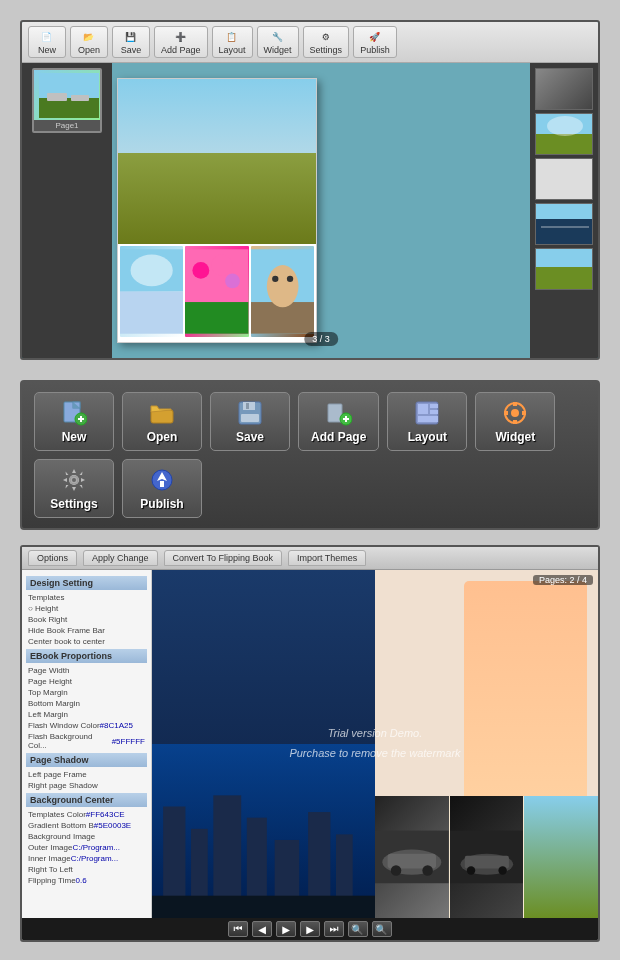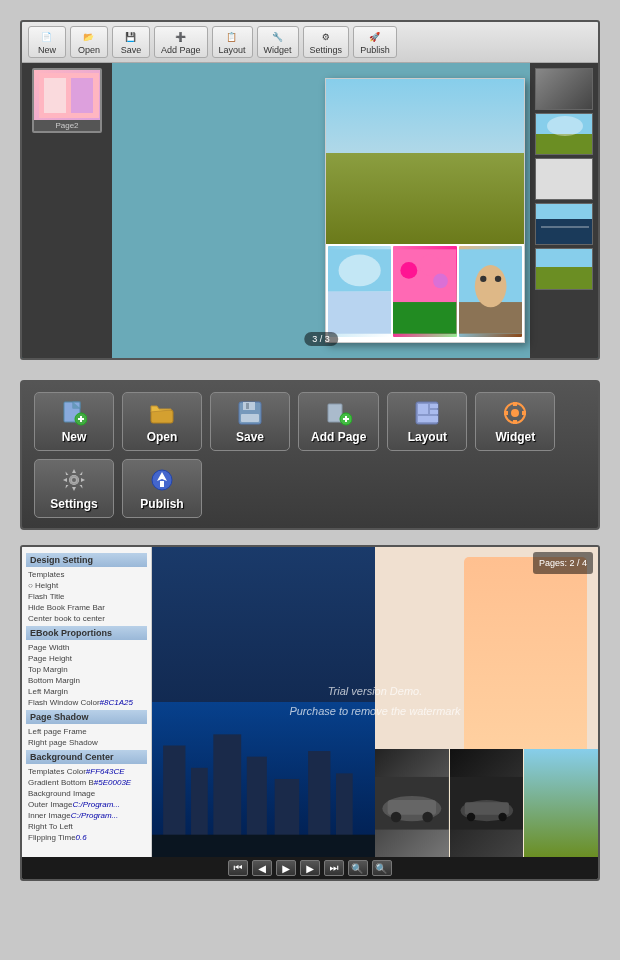--- a/index.html
+++ b/index.html
@@ -103,21 +103,21 @@
       font-size: 8px;
       padding: 1px 2px;
       text-align: center;
     }
 
     .app-canvas {
       flex: 1;
       background: #6aaab8;
       display: flex;
       align-items: center;
-      justify-content: flex-end;
+      justify-content: flex-start;
       padding: 5px;
       position: relative;
     }
 
     .book-page {
       background: white;
       width: 200px;
       height: 265px;
       border: 1px solid #ccc;
       box-shadow: 3px 3px 8px rgba(0,0,0,0.4);
@@ -273,21 +273,21 @@
       font-size: 9px;
       cursor: pointer;
       color: #333;
       display: flex;
       align-items: center;
       gap: 3px;
     }
 
     .settings-main {
       display: flex;
-      height: 310px;
+      height: 348px;
     }
 
     .settings-panel {
       width: 130px;
       background: #f5f5f5;
       border-right: 1px solid #ccc;
       overflow: hidden;
       padding: 4px;
     }
 
@@ -305,21 +305,20 @@
       justify-content: flex-start;
       align-items: center;
       padding: 1px 2px;
       font-size: 8px;
       color: #444;
     }
 
     .settings-value {
       color: #0000aa;
       font-size: 8px;
-      font-style: italic;
     }
 
     .settings-preview {
       flex: 1;
       background: #1a3a5a;
       position: relative;
       overflow: hidden;
     }
 
     .preview-watermark {
@@ -419,28 +418,29 @@
     <div class="toolbar-btn-small">
       <div class="icon-box">🚀</div>
       <span>Publish</span>
     </div>
   </div>
 
   <div class="app-main">
 
     <div class="app-sidebar-left">
       <div class="thumb">
-        <div class="thumb-img thumb-pink">
+        <div class="thumb-img thumb-car">
           <svg width="60" height="45" viewBox="0 0 60 45">
-            <rect width="60" height="45" fill="#FFB6C1"></rect>
-            <rect x="5" y="5" width="22" height="35" fill="#FADADD"></rect>
-            <rect x="32" y="5" width="22" height="35" fill="#DDA0DD"></rect>
+            <rect width="60" height="25" fill="#87CEEB"></rect>
+            <rect y="25" width="60" height="20" fill="#4a7a20"></rect>
+            <rect x="8" y="20" width="20" height="8" fill="#c0c0c0" rx="1"></rect>
+            <rect x="32" y="22" width="18" height="6" fill="#c0c0c0" rx="1"></rect>
           </svg>
         </div>
-        <div class="thumb-label">Page2</div>
+        <div class="thumb-label">Page1</div>
       </div>
     </div>
 
     <div class="app-canvas">
       <div class="book-page">
         <div class="page-top-img">
           <div class="sky"></div>
           <div class="field"></div>
         </div>
         <div class="page-bottom-row">
@@ -603,35 +603,49 @@
         <polygon points="13,5 18,14 13,12 8,14" fill="white"></polygon>
         <rect x="11" y="14" width="4" height="6" fill="white"></rect>
       </svg>
     </div>
     <span>Publish</span>
   </div>
 </div>
 
 <div class="section-settings">
 
+  <div class="settings-toolbar">
+    <div class="settings-tab">
+      <span>Options</span>
+    </div>
+    <div class="settings-tab">
+      <span>Apply Change</span>
+    </div>
+    <div class="settings-tab">
+      <span>Convert To Flipping Book</span>
+    </div>
+    <div class="settings-tab">
+      <span>Import Themes</span>
+    </div>
+  </div>
 
   <div class="settings-main">
 
     <div class="settings-panel">
       <div class="settings-section-title">Design Setting</div>
       <div class="settings-row">
         <span>Templates</span>
         <span class="settings-value"></span>
       </div>
       <div class="settings-row">
         <span>○ Height</span>
         <span class="settings-value"></span>
       </div>
       <div class="settings-row">
-        <span>Flash Title</span>
+        <span>Book Right</span>
       </div>
       <div class="settings-row">
         <span>Hide Book Frame Bar</span>
       </div>
       <div class="settings-row">
         <span>Center book to center</span>
       </div>
 
       <div class="settings-section-title">EBook Proportions</div>
       <div class="settings-row">
@@ -647,20 +661,24 @@
       </div>
       <div class="settings-row">
         <span>Bottom Margin</span>
       </div>
       <div class="settings-row">
         <span>Left Margin</span>
       </div>
       <div class="settings-row">
         <span>Flash Window Color</span>
         <span class="settings-value">#8C1A25</span>
+      </div>
+      <div class="settings-row">
+        <span>Flash Background Col...</span>
+        <span class="settings-value">#5FFFFF</span>
       </div>
 
       <div class="settings-section-title">Page Shadow</div>
       <div class="settings-row">
         <span>Left page Frame</span>
       </div>
       <div class="settings-row">
         <span>Right page Shadow</span>
       </div>
 
@@ -743,21 +761,21 @@
                 <rect x="14" y="24" width="42" height="12" rx="2" fill="#555"></rect>
                 <circle cx="20" cy="38" r="4" fill="#111"></circle>
                 <circle cx="50" cy="38" r="4" fill="#111"></circle>
               </svg>
             </div>
             <div style="flex:1;background:linear-gradient(to bottom,#87CEEB,#6B8E23);"></div>
           </div>
         </div>
       </div>
 
-      <div style="position:absolute;top:5px;right:5px;background:rgba(0,0,0,0.5);color:white;font-size:9px;padding:6px 6px;border-radius:3px;z-index:20;">
+      <div style="position:absolute;top:5px;right:5px;background:rgba(0,0,0,0.5);color:white;font-size:9px;padding:0 6px;border-radius:3px;z-index:20;">
         <span>Pages:</span>
         <span>2 / 4</span>
       </div>
     </div>
   </div>
 
   <div class="settings-nav-bottom">
     <div class="nav-btn-small">⏮</div>
     <div class="nav-btn-small">◀</div>
     <div class="nav-btn-small">▶</div>

